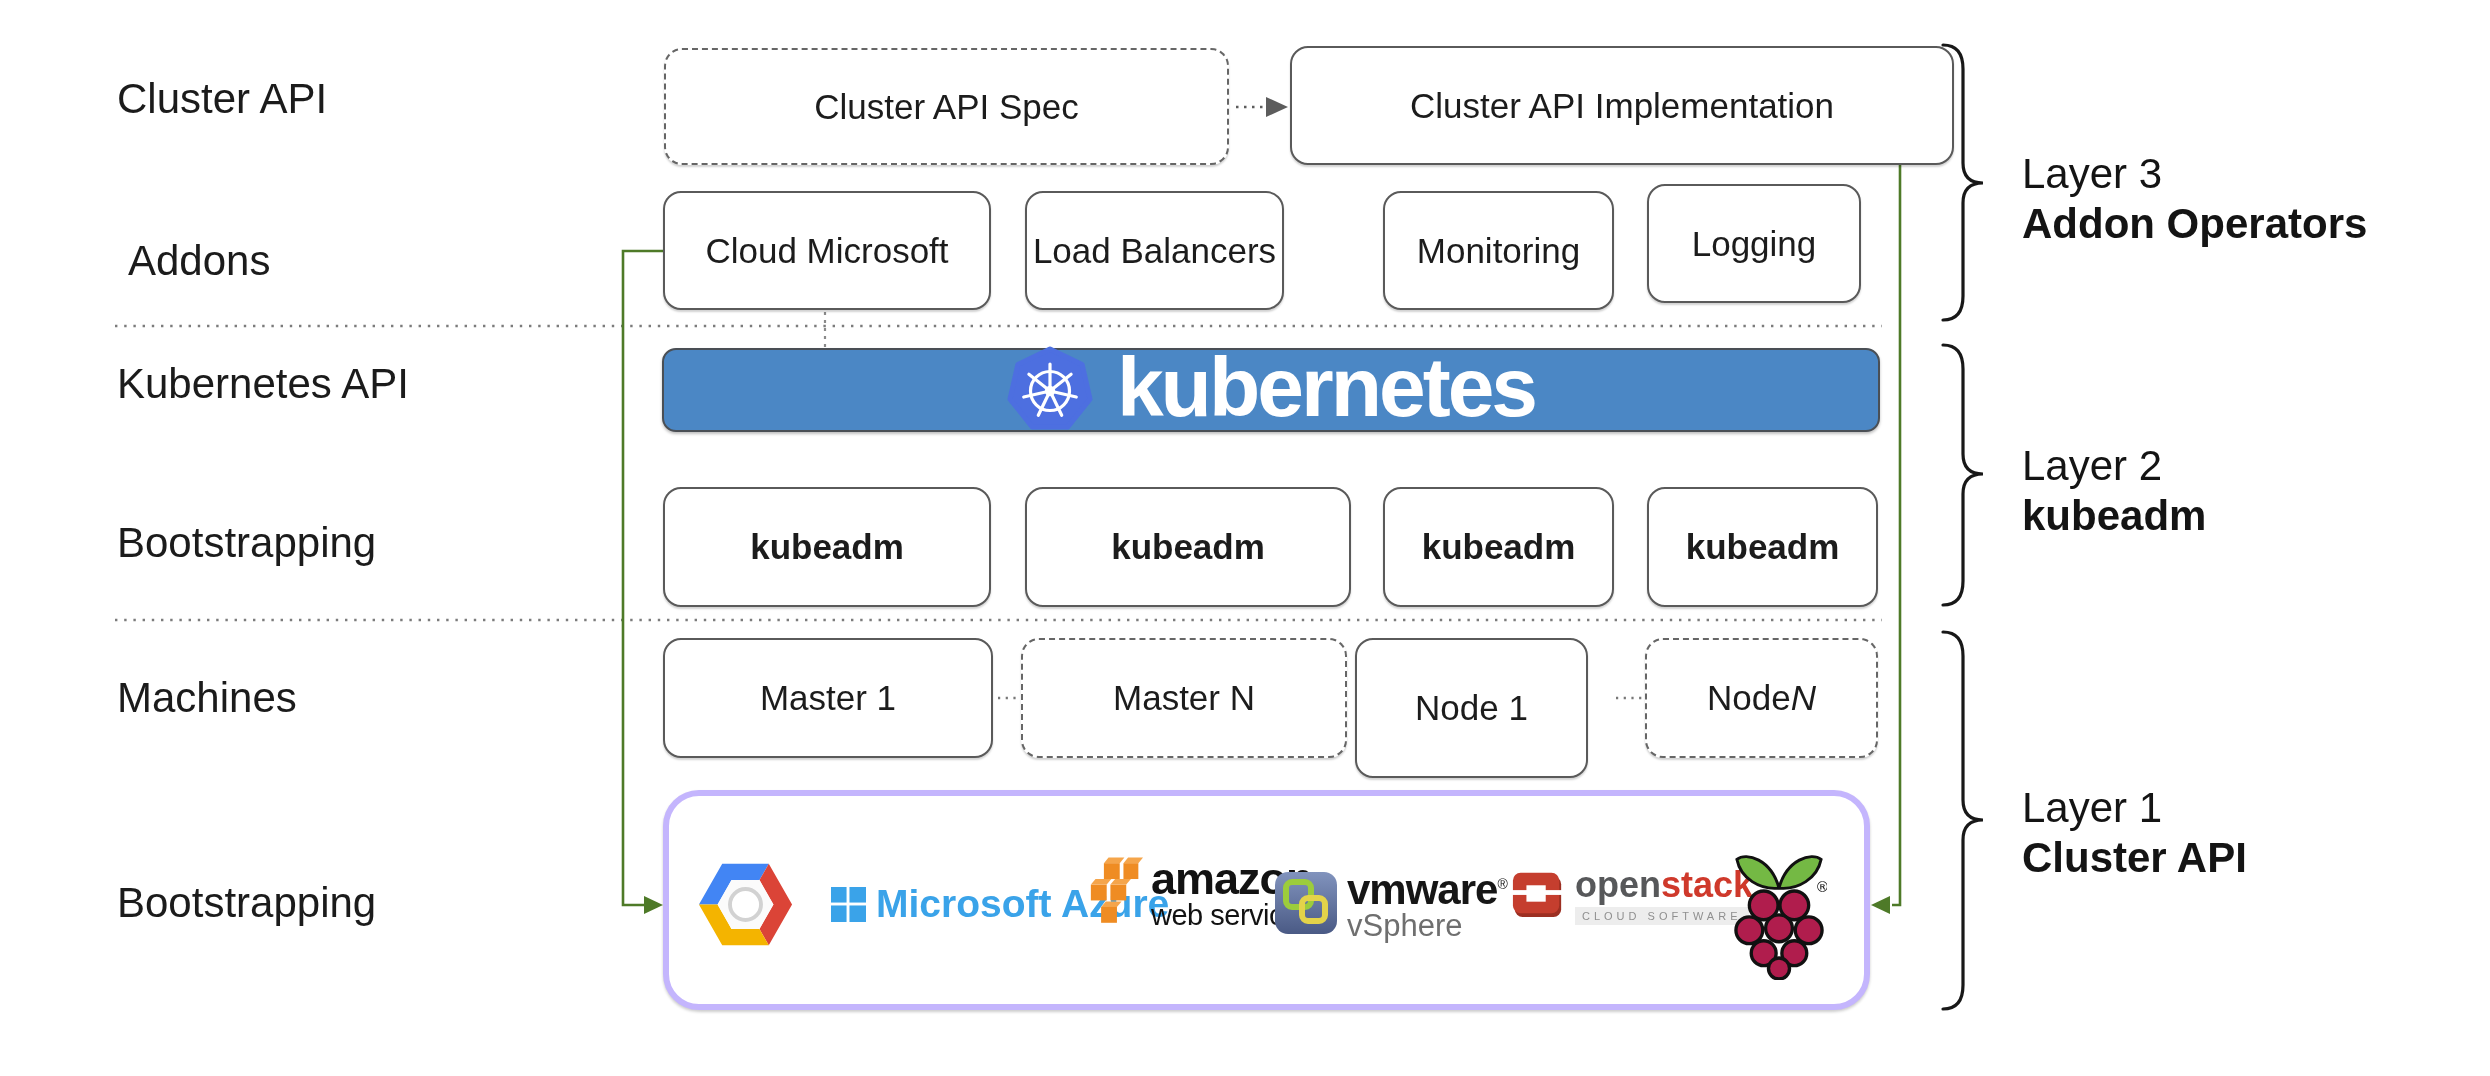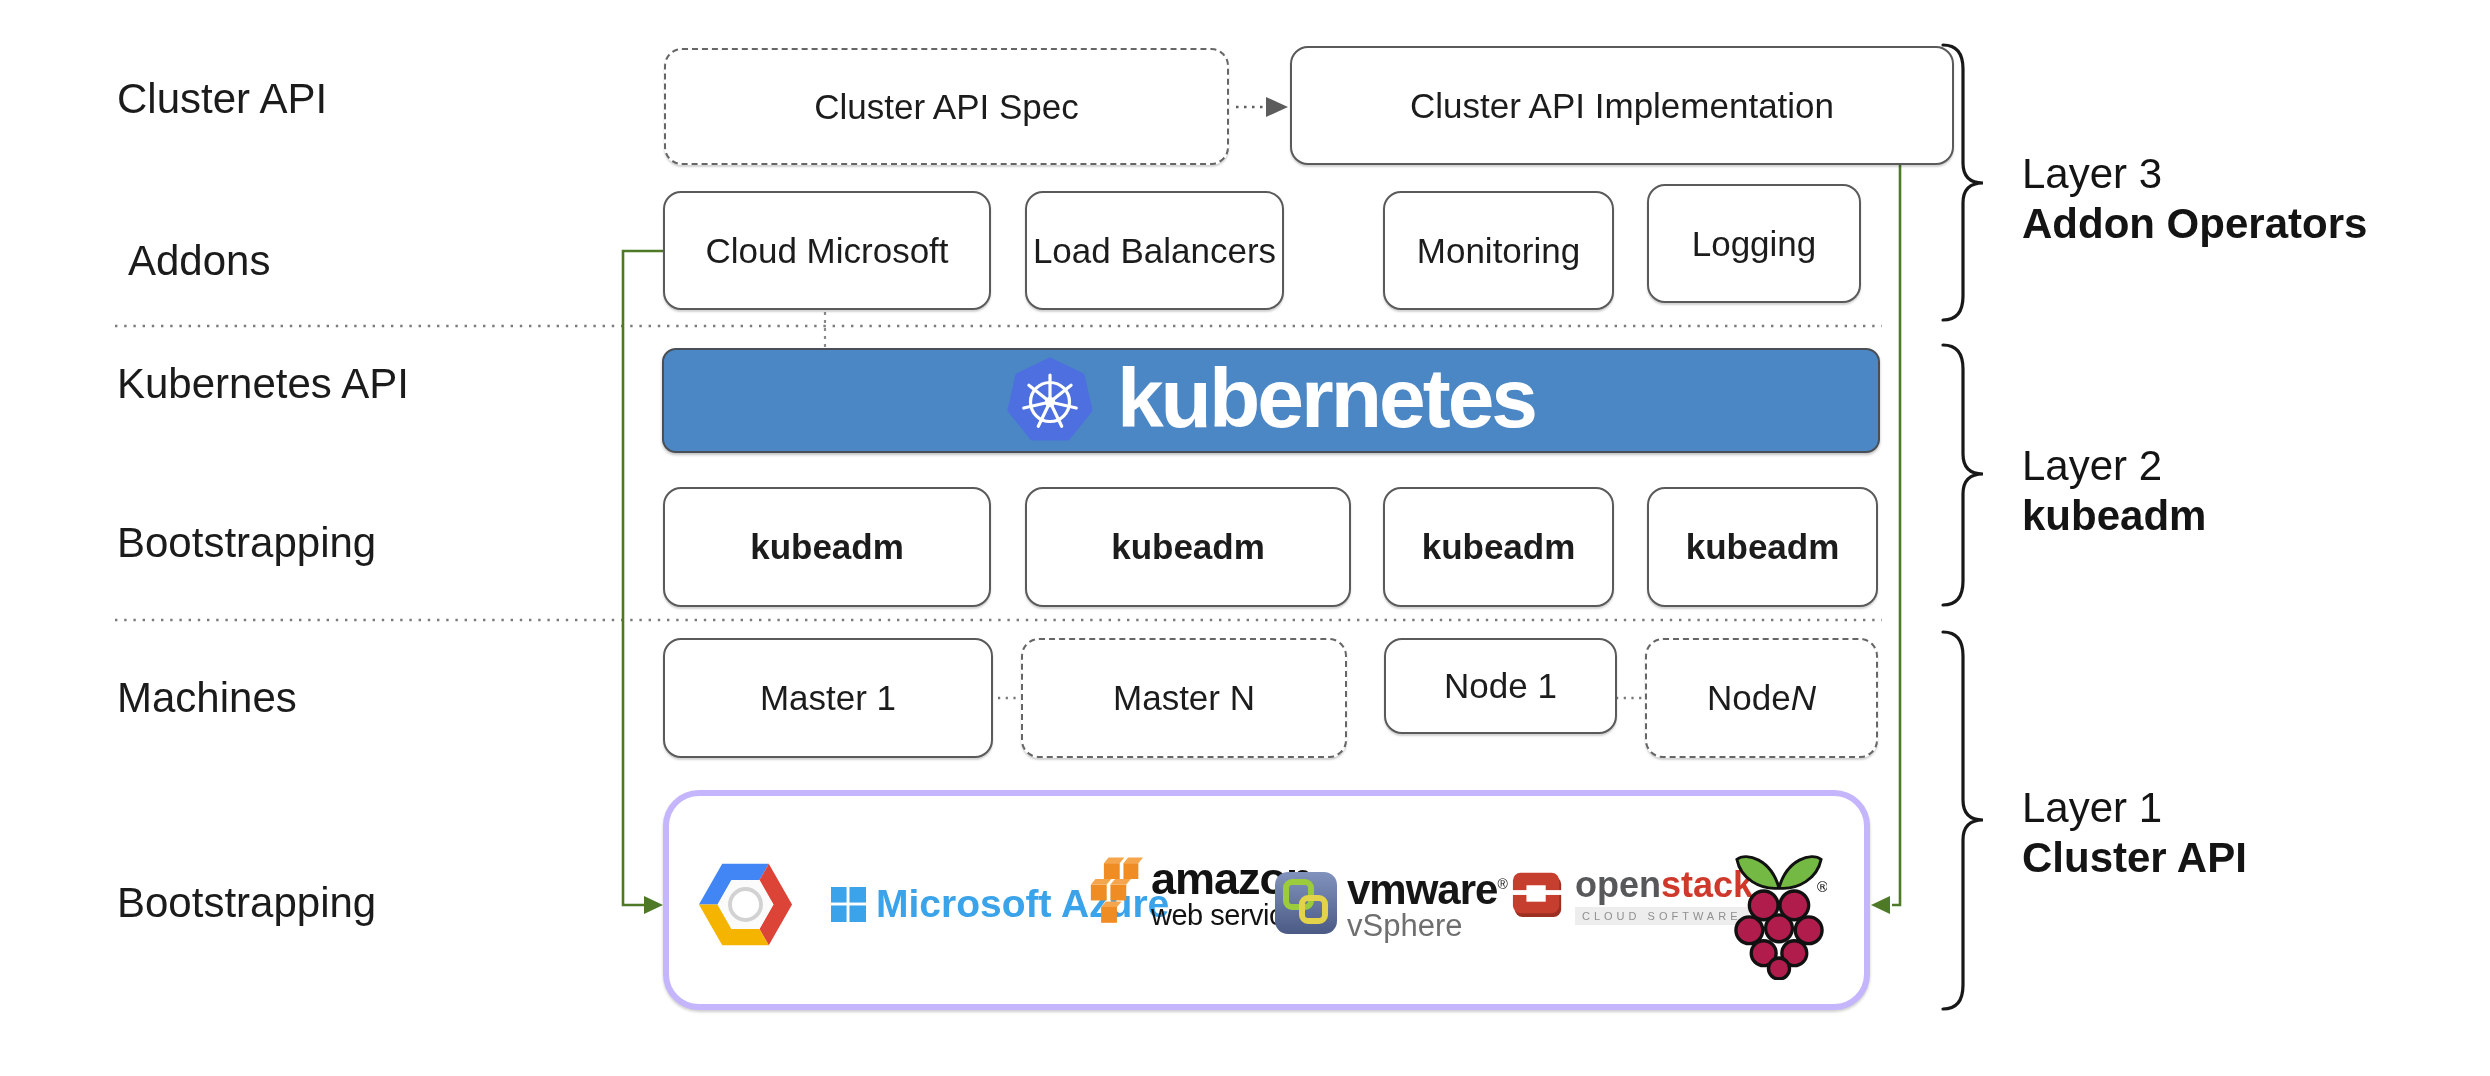--- a/index.html
+++ b/index.html
@@ -14,21 +14,21 @@
     position:absolute;background:#fff;border:2.5px solid #5a5a5a;border-radius:18px;
     display:flex;align-items:center;justify-content:center;text-align:center;
     font-size:35px;color:#1c1c1c;box-shadow:0 2px 2px rgba(0,0,0,.18);
     box-sizing:border-box;white-space:nowrap;
   }
   .node.dashed{border-style:dashed;border-color:#666;}
   .node.bold{font-weight:bold;}
   .it{font-style:italic;}
   
   .banner{
-    position:absolute;left:662px;top:348px;width:1218px;height:105px;box-sizing:border-box;
+    position:absolute;left:662px;top:348px;width:1218px;height:84px;box-sizing:border-box;
     background:#4b87c5;border:2px solid #4a4f55;border-radius:14px;
     display:flex;align-items:center;justify-content:center;gap:24px;
     box-shadow:0 2px 3px rgba(0,0,0,.25);
   }
   .k8s-word{font-size:84px;font-weight:bold;color:#fff;letter-spacing:-3px;line-height:1;padding-bottom:6px;}
   
   .infra{
     position:absolute;left:663px;top:790px;width:1207px;height:220px;box-sizing:border-box;
     background:#fff;border:6px solid #c4b5fd;border-radius:36px;box-shadow:0 2px 3px rgba(0,0,0,.2);
   }
@@ -114,21 +114,21 @@
     <span class="k8s-word">kubernetes</span>
   </div>
 
   <div class="node bold" style="left:663px;top:487px;width:328px;height:120px">kubeadm</div>
   <div class="node bold" style="left:1025px;top:487px;width:326px;height:120px">kubeadm</div>
   <div class="node bold" style="left:1383px;top:487px;width:231px;height:120px">kubeadm</div>
   <div class="node bold" style="left:1647px;top:487px;width:231px;height:120px">kubeadm</div>
 
   <div class="node" style="left:663px;top:638px;width:330px;height:120px">Master 1</div>
   <div class="node dashed" style="left:1021px;top:638px;width:326px;height:120px">Master N</div>
-  <div class="node" style="left:1384px;top:638px;width:233px;height:96px">Node 1</div>
+  <div class="node" style="left:1355px;top:638px;width:233px;height:140px">Node 1</div>
   <div class="node dashed" style="left:1645px;top:638px;width:233px;height:120px">
       <span>Node </span>
       <span class="it">N</span>
     </div>
 
   <div class="infra">
 
     <div class="logo" style="left:28px;top:60px">
       <svg width="97" height="97" viewBox="0 0 100 100">
         <polygon points="2,50 26,8 74,8 64.4,24.8 35.6,24.8 21.2,50" fill="#4285f4"></polygon>

